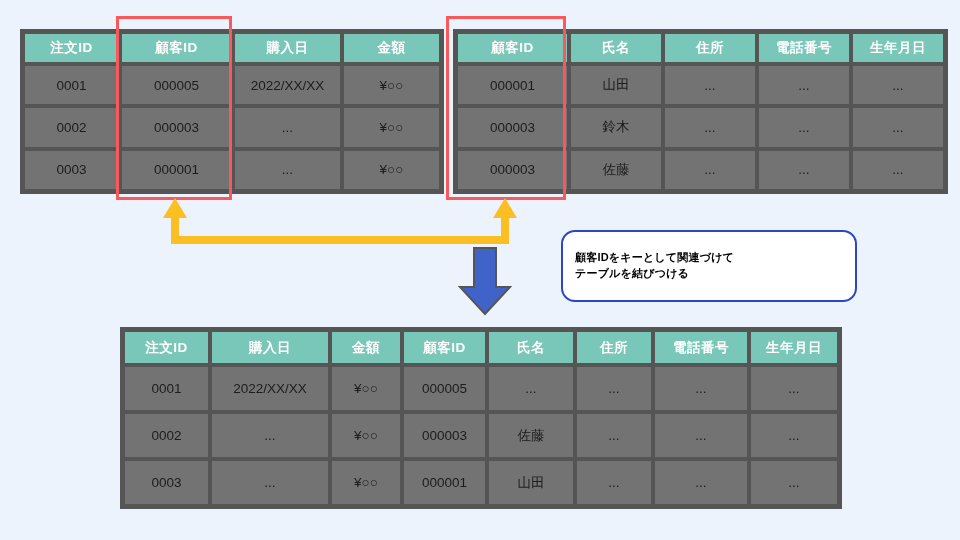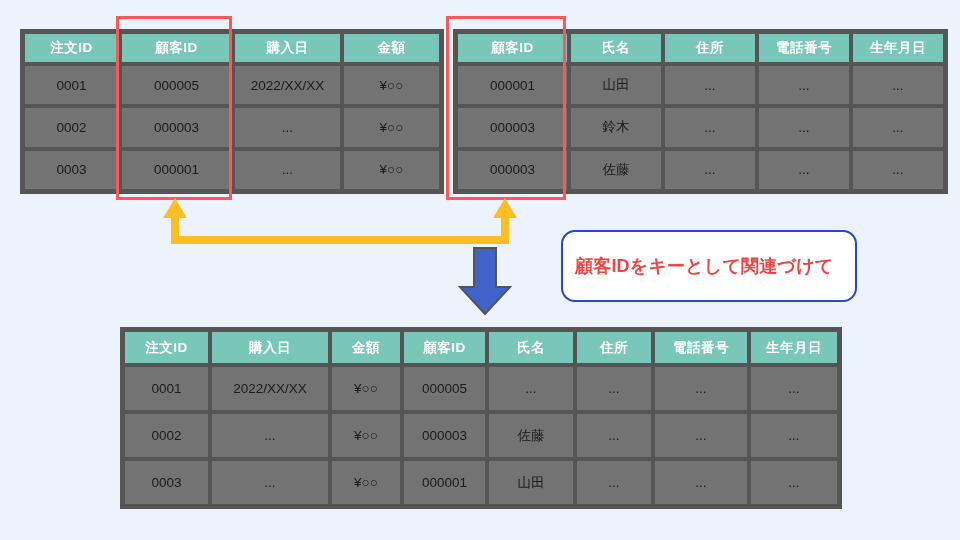--- a/index.html
+++ b/index.html
@@ -123,22 +123,22 @@
     background: #ffffff;
     border: 2.5px solid #2b47c8;
     border-radius: 14px;
     box-sizing: border-box;
     display: flex;
     flex-direction: column;
     justify-content: center;
     padding: 0 12px;
   }
   #callout-box .line {
-    color: #ef4444;
-    font-size: 18px;
+    color: #000000;
+    font-size: 11px;
     font-weight: bold;
     line-height: 1.45;
     letter-spacing: 0.2px;
     white-space: nowrap;
   }
 </style>
 </head>
 <body>
 
 <div id="canvas">
@@ -233,20 +233,21 @@
 
     <path d="M25,36 L25,44 L355,44 L355,36" stroke="#fbbf24" stroke-width="8" fill="none" stroke-linejoin="miter"></path>
   </svg>
 
   <svg id="flow-arrow" viewBox="0 0 60 72">
     <path d="M19,3 L41,3 L41,42 L55,42 L30,69 L5,42 L19,42 Z" fill="#3f63c8" stroke="#555555" stroke-width="2" stroke-linejoin="miter"></path>
   </svg>
 
   <div id="callout-box">
     <div class="line">顧客IDをキーとして関連づけて</div>
+    <div class="line">テーブルを結びつける</div>
   </div>
 
   <table id="joined-table" class="db-table">
     <colgroup>
       <col style="width:87px">
         <col style="width:120px">
         <col style="width:72px">
         <col style="width:85px">
       <col style="width:88px">
         <col style="width:78px">

